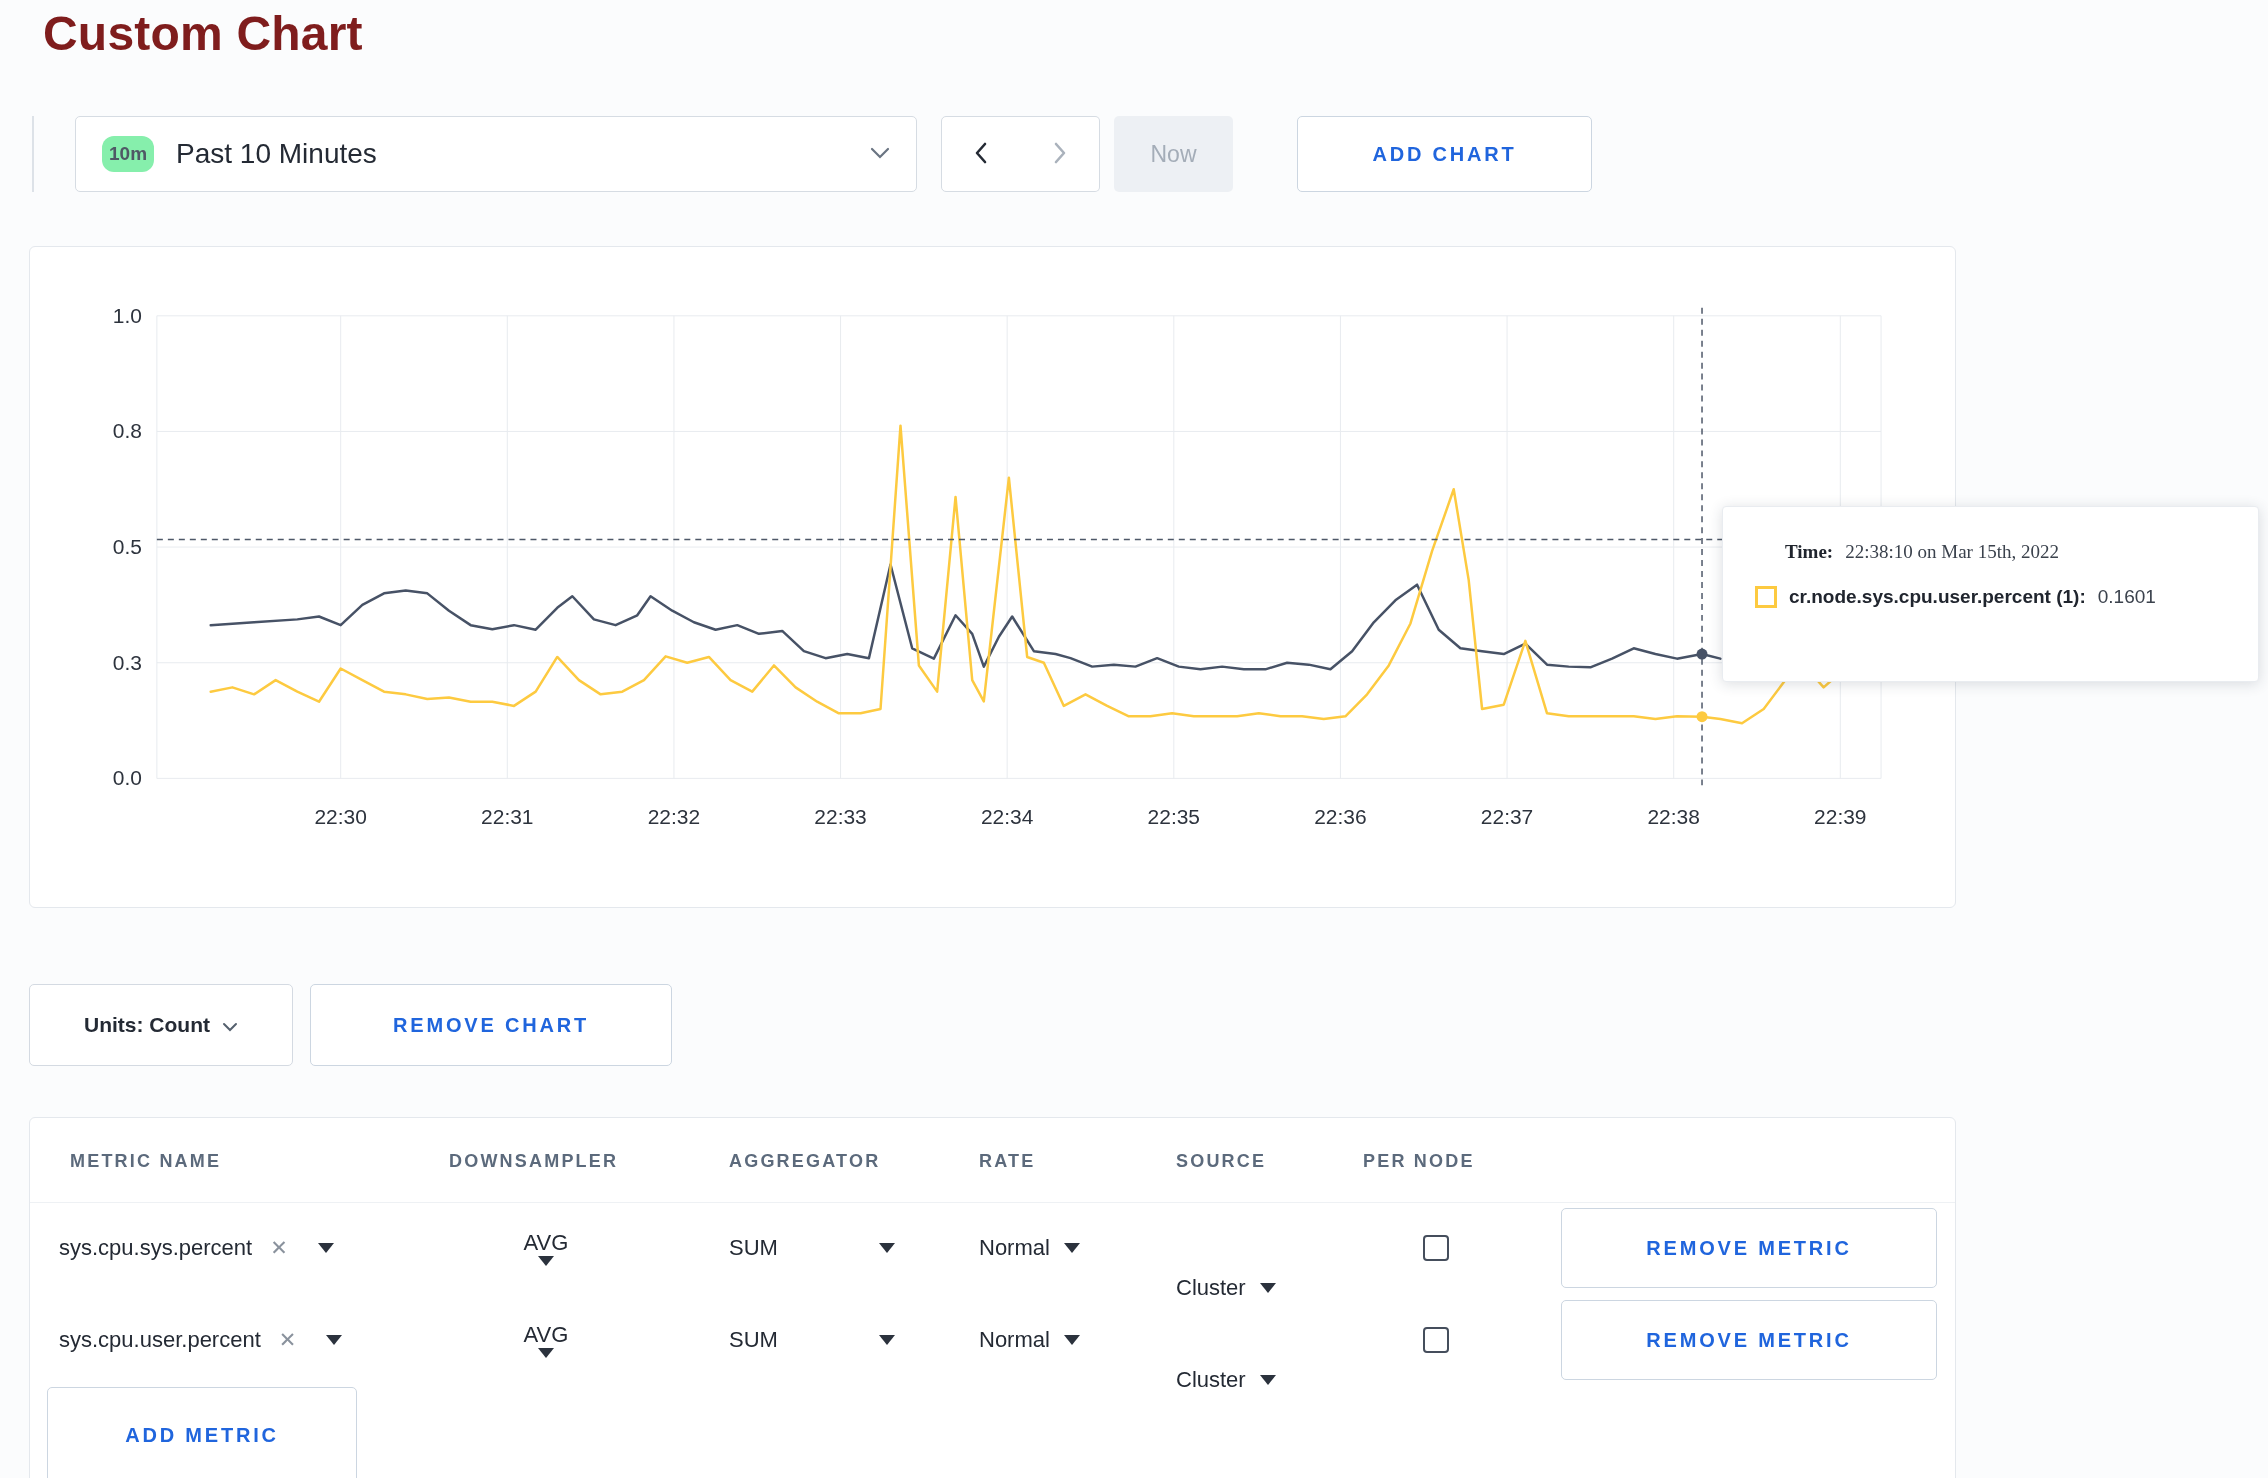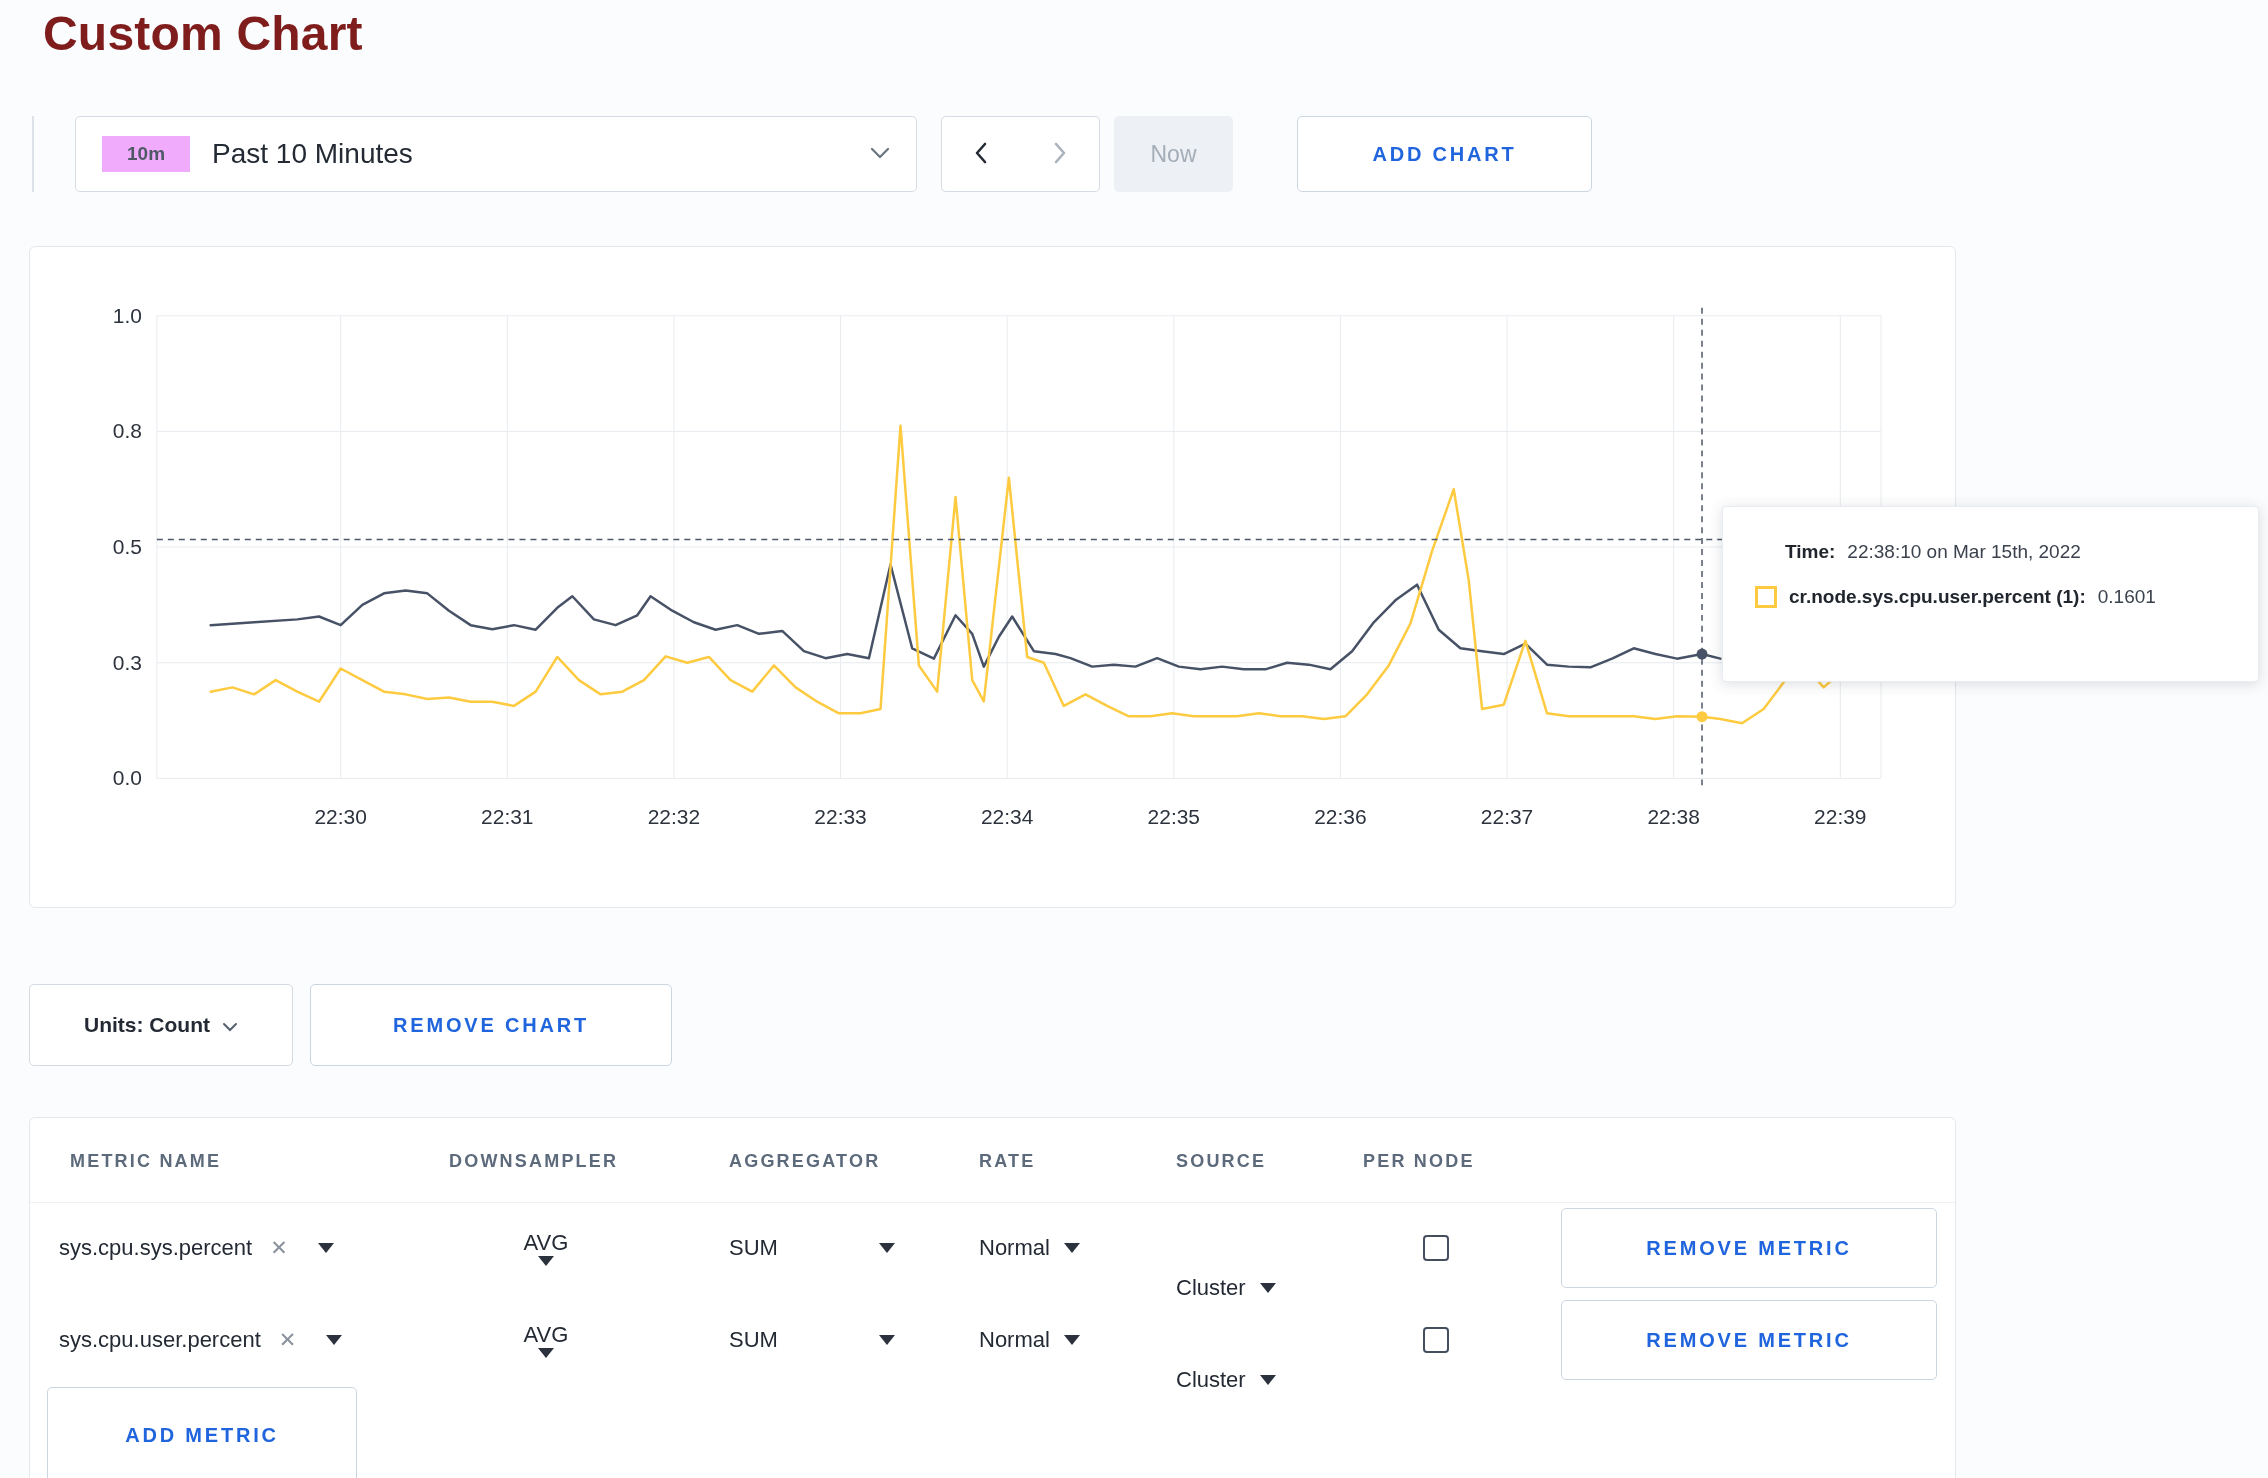--- a/index.html
+++ b/index.html
@@ -3,21 +3,21 @@
 <meta charset="utf-8">
 <style>
   html,body{margin:0;padding:0;background:#ffffff;}
   body{font-family:"Liberation Sans",sans-serif;color:#242a34;}
   .page{position:relative;width:2268px;height:1478px;background:#fbfcfd;overflow:hidden;}
 
   
   .page-title{position:absolute;left:43px;top:6px;margin:0;font-size:48px;font-weight:700;color:#7f1d1d;letter-spacing:.2px;}
   .left-rule{position:absolute;left:32px;top:116px;width:2px;height:76px;background:#dde2e8;}
   .time-select{position:absolute;left:75px;top:116px;width:842px;height:76px;background:#fff;border:1px solid #d6dce3;border-radius:5px;display:flex;align-items:center;padding:0 26px;box-sizing:border-box;cursor:pointer;}
-  .badge{background:#f0abfc;border-radius:0;padding:7px 25px;font-size:19px;font-weight:700;color:#4f5965;}
+  .badge{background:#86efac;border-radius:12px;padding:7px 7px;font-size:19px;font-weight:700;color:#4f5965;}
   .time-label{margin-left:22px;font-size:28px;color:#242a34;}
   .time-select .chev{margin-left:auto;}
   .nav-btn{position:absolute;top:116px;width:80px;height:76px;background:#fff;border:1px solid #d6dce3;display:flex;align-items:center;justify-content:center;cursor:pointer;padding:0;}
   .nav-prev{left:941px;border-radius:5px 0 0 5px;}
   .nav-next{left:1020px;border-radius:0 5px 5px 0;border-left:none;}
   .now-btn{position:absolute;left:1114px;top:116px;width:119px;height:76px;background:#edf0f4;border:none;border-radius:5px;font-size:23px;color:#a4adb8;font-family:inherit;cursor:pointer;}
   .outline-btn{background:#fff;border:1px solid #ccd6e1;border-radius:5px;color:var(--accent,#2065dd);font-family:inherit;font-size:20px;font-weight:700;letter-spacing:2.8px;cursor:pointer;}
   .add-chart-btn{position:absolute;left:1297px;top:116px;width:295px;height:76px;}
 
   
@@ -25,21 +25,21 @@
   #chart-svg{position:absolute;inset:0;width:100%;height:100%;}
   #chart-svg text{font-family:"Liberation Sans",sans-serif;}
   .xlab{font-size:21px;fill:#2d333d;text-anchor:middle;}
   .ylab{font-size:21px;fill:#2d333d;text-anchor:end;}
   .grid{stroke:#e8ebef;stroke-width:1;}
   .dash{stroke:#4e5868;stroke-width:1.5;stroke-dasharray:6 5;fill:none;}
 
   
   .tooltip{position:absolute;left:1722px;top:506px;width:537px;height:176px;background:#fff;border:1px solid #e9ecf0;border-radius:4px;box-shadow:0 2px 14px rgba(40,50,70,.16);padding-top:22px;box-sizing:border-box;z-index:5;}
   .tt-row{display:flex;align-items:center;height:45px;padding-left:32px;font-size:19px;}
-  .tt-time{padding-left:62px;}
+  .tt-time{padding-left:62px;font-family:Liberation Serif, serif;}
   .tt-bold{font-weight:700;color:#20252e;}
   .tt-val{margin-left:12px;color:#3b424d;}
   .tt-square{width:16px;height:16px;border:3px solid #475266;background:#fff;margin-right:12px;flex:0 0 auto;}
 
   
   .units-btn{position:absolute;left:29px;top:984px;width:264px;height:82px;background:#fff;border:1px solid #d4dae2;border-radius:5px;display:flex;align-items:center;justify-content:center;gap:12px;font-family:inherit;font-size:21px;font-weight:700;color:#242a34;cursor:pointer;}
   .remove-chart-btn{position:absolute;left:310px;top:984px;width:362px;height:82px;}
 
   
   .table-card{position:absolute;left:29px;top:1117px;width:1927px;height:372px;background:#fff;border:1px solid #e4e8ed;border-radius:6px 6px 0 0;box-sizing:border-box;}

